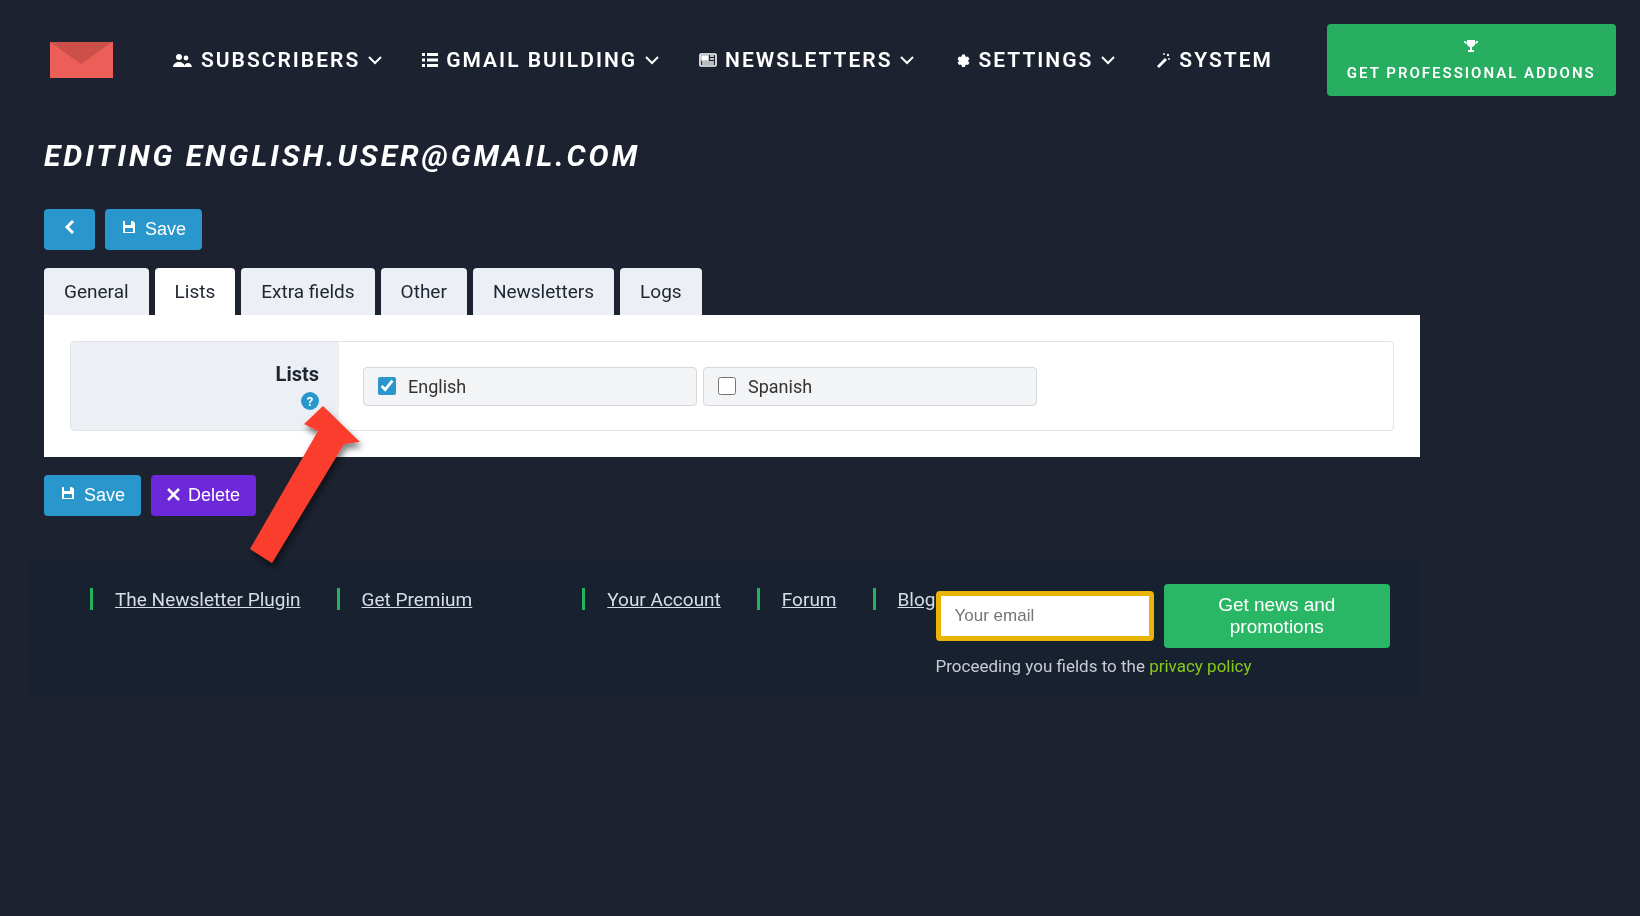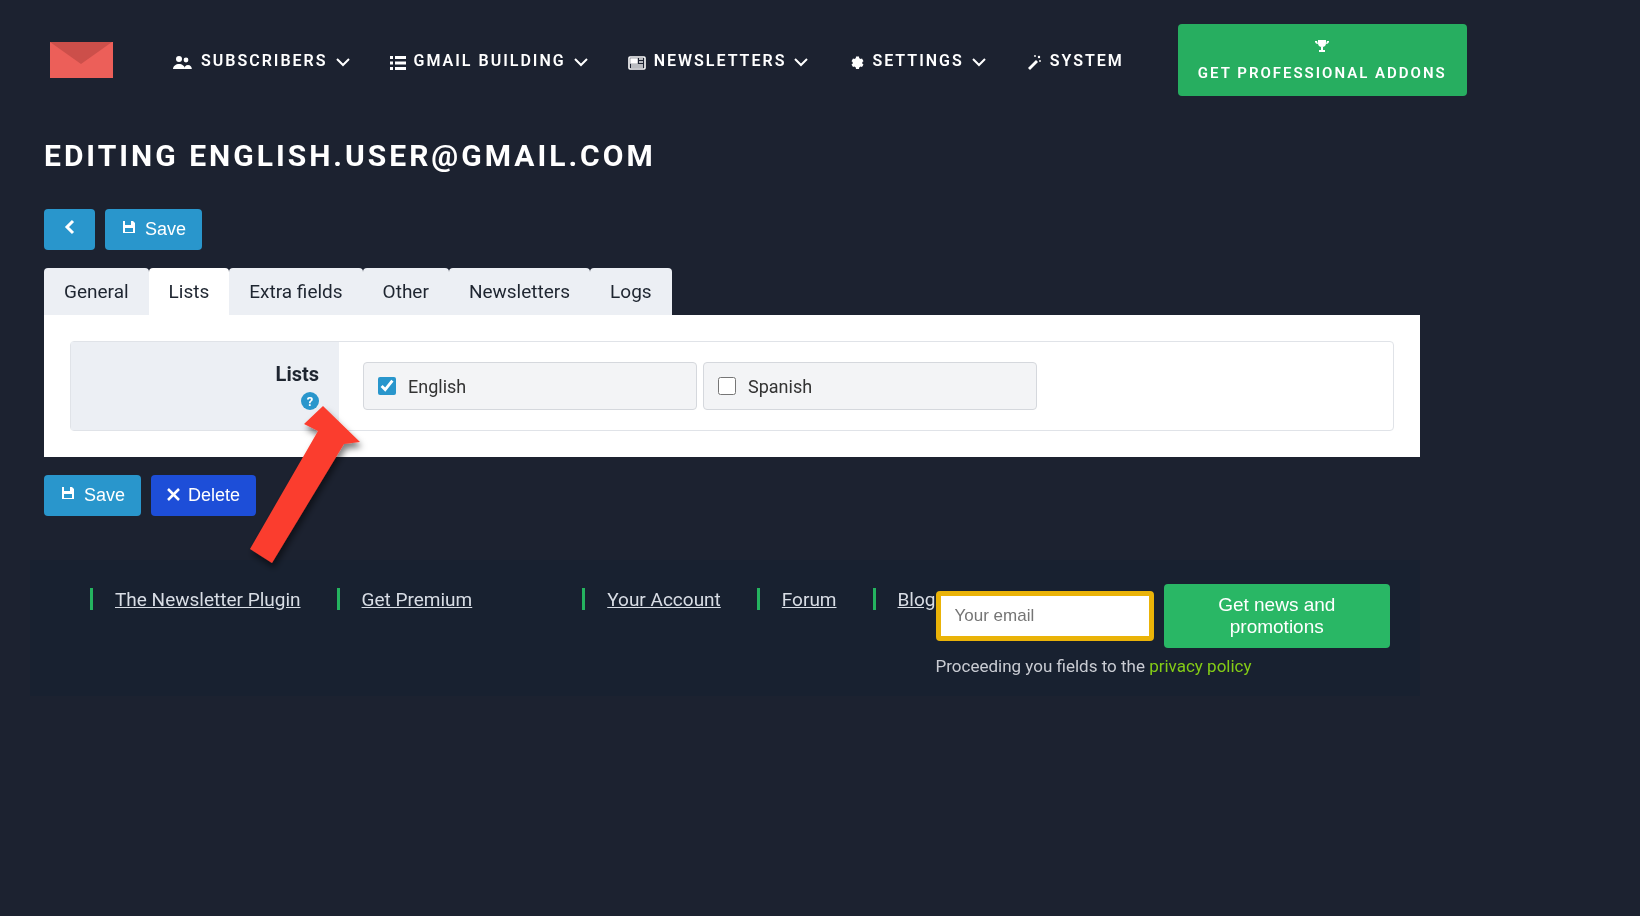--- a/index.html
+++ b/index.html
@@ -36,24 +36,24 @@
     border-top: 22px solid #cc4f4a;
   }
   .nav {
     display: flex;
     gap: 40px;
     align-items: center;
   }
   .nav-item {
     color: #fff;
     font-weight: 600;
-    font-size: 16px;
+    font-size: 21px;
     letter-spacing: 2px;
     display: inline-flex;
-    align-items: flex-end;
+    align-items: center;
     gap: 8px;
     cursor: pointer;
     white-space: nowrap;
   }
   .nav-icon {
     display: inline-flex;
     align-items: center;
   }
   .chevron-down {
     width: 14px;
@@ -75,42 +75,44 @@
     margin-left: 14px;
     cursor: pointer;
     white-space: nowrap;
     flex-direction: column;
   }
   .page-title {
     font-size: 30px;
     letter-spacing: 3px;
     font-weight: 700;
     padding: 18px 8px 36px 14px;
+    font-style: italic;
   }
   .action-row {
     display: flex;
     gap: 10px;
     padding-left: 14px;
   }
   .btn {
     border-radius: 4px;
     padding: 10px 16px;
     font-size: 18px;
     display: inline-flex;
     align-items: flex-start;
     gap: 8px;
     cursor: pointer;
     border: none;
     color: #fff;
   }
   .btn-blue { background: #2996cc; }
-  .btn-red { background: #1d4ed8; }
+  .btn-red { background: #6d28d9; }
   .btn-back { padding: 10px 20px; }
   .tabs {
     display: flex;
+    gap: 6px;
     margin-top: 18px;
     padding-left: 14px;
   }
   .tab {
     background: #eceff4;
     color: #1e2530;
     padding: 12px 20px;
     font-size: 19px;
     border-top-left-radius: 4px;
     border-top-right-radius: 4px;
@@ -150,20 +152,21 @@
     align-items: center;
     justify-content: center;
     font-size: 13px;
     font-weight: 700;
     margin-top: 6px;
   }
   .form-fields {
     padding: 20px 24px;
     display: flex;
     gap: 6px;
+    align-items: center;
   }
   .chk-wrap {
     width: 334px;
     background: #f3f4f6;
     border: 1px solid #d5d8dd;
     border-radius: 4px;
     padding: 8px 14px;
     display: flex;
     align-items: center;
     gap: 12px;

